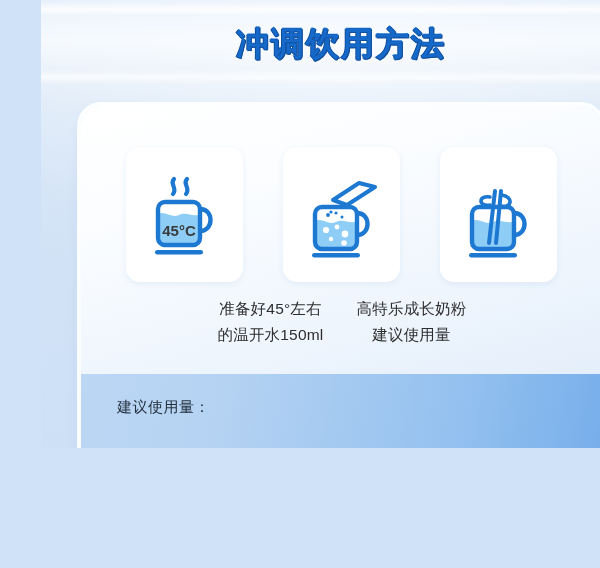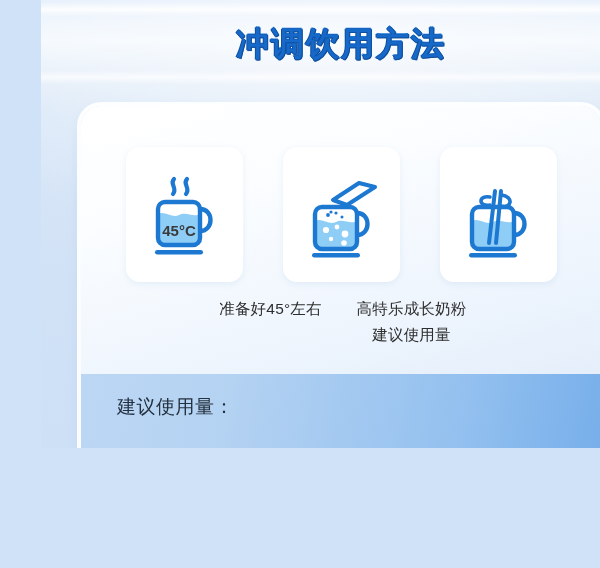--- a/index.html
+++ b/index.html
@@ -138,21 +138,21 @@
     top: 268px;
     width: 522px;
     height: 107px;
     background: linear-gradient(100deg, #bcd7f4 0%, #b4d2f2 28%, #93c0ef 72%, #76aeea 100%);
     padding: 0;
   }
   .usage-title {
     position: absolute;
     left: 36px;
     top: 20px;
-    font-size: 19px;
+    font-size: 15px;
     line-height: 26px;
     color: #23313f;
     letter-spacing: .5px;
   }
   .usage-text {
     position: absolute;
     left: 36px;
     top: 61px;
     font-size: 16px;
     line-height: 24px;
@@ -238,20 +238,21 @@
 
           <rect x="17" y="84" width="48" height="4.6" rx="2.3" fill="#1d78d1"></rect>
         </svg>
       </div>
 
     </div>
 
     <div class="caption-row">
       <div class="caption">
         <div>准备好45°左右</div>
+        <div>的温开水150ml</div>
       </div>
       <div class="caption">
         <div>高特乐成长奶粉</div>
         <div>建议使用量</div>
       </div>
     </div>
 
     <div class="usage-panel">
       <div class="usage-title">建议使用量：</div>
     </div>

